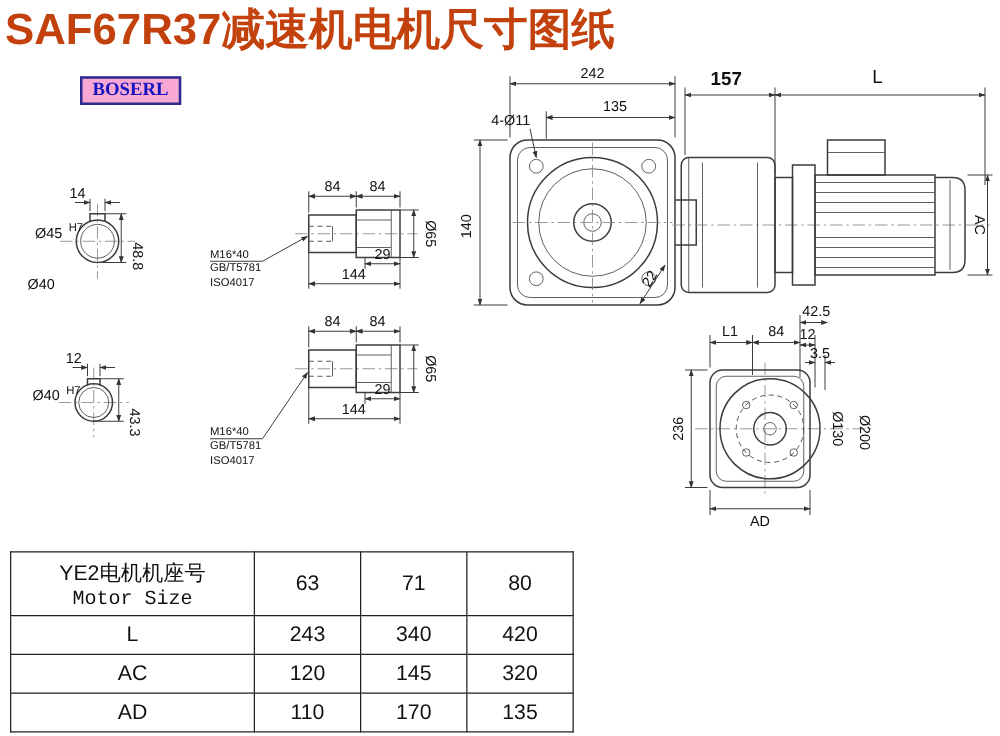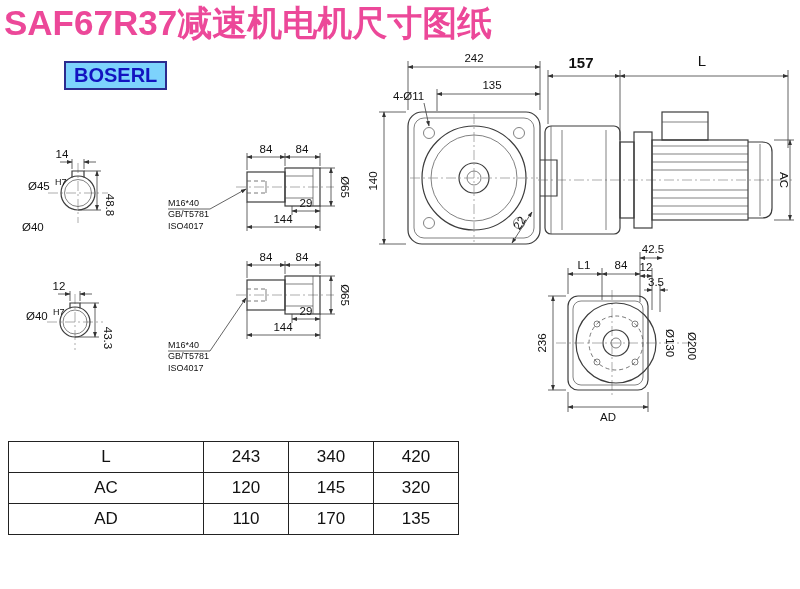--- a/index.html
+++ b/index.html
@@ -1,19 +1,19 @@
 <!DOCTYPE html>
 <html><head>
 <meta charset="utf-8">
 <style>
   html,body{margin:0;padding:0;background:#fff;}
   body{width:800px;height:589px;position:relative;font-family:"Liberation Sans",sans-serif;overflow:hidden;}
-  .title{position:absolute;left:4px;top:0px;font-size:35px;font-weight:700;color:#ec4899;white-space:nowrap;}
+  .title{position:absolute;left:4px;top:0px;font-size:35px;font-weight:700;color:#c2410c;white-space:nowrap;}
   .logo{position:absolute;left:64px;top:61px;padding:1px 8px;border:2px solid #2b2b8f;color:#1313c0;
-        font-family:Liberation Sans, sans-serif;font-size:20px;font-weight:700;background:#7dd3fc;}
+        font-family:Liberation Serif, serif;font-size:15px;font-weight:700;background:#f9a8d4;}
   svg{position:absolute;left:0;top:0;}
   .ol{fill:none;stroke:#3c3c3c;stroke-width:1.2;}
   .tl{fill:none;stroke:#4a4a4a;stroke-width:0.7;}
   .cl{fill:none;stroke:#8a8a8a;stroke-width:0.7;stroke-dasharray:10 3 2 3;}
   .hl{fill:none;stroke:#555;stroke-width:0.8;stroke-dasharray:4 3;}
   .dim{fill:none;stroke:#3c3c3c;stroke-width:0.8;}
   text.d{font:11.5px "Liberation Sans",sans-serif;fill:#111;}
   text.s{font:9px "Liberation Sans",sans-serif;fill:#111;}
   text.b{font:bold 15px "Liberation Sans",sans-serif;fill:#111;}
   text.b2{font:15px "Liberation Sans",sans-serif;fill:#111;}
@@ -251,20 +251,29 @@
     <text class="d" transform="translate(688,346) rotate(90)" text-anchor="middle">Ø200</text>
     <line class="dim" x1="568" y1="392" x2="568" y2="412"></line>
     <line class="dim" x1="648" y1="392" x2="648" y2="412"></line>
     <line class="dim" x1="568" y1="407" x2="648" y2="407" marker-start="url(#arr)" marker-end="url(#arr)"></line>
     <text class="d" x="608" y="421" text-anchor="middle">AD</text>
   </g>
 </svg>
 
 <table class="size-table">
   <tbody>
+      <tr class="hdr">
+    <td class="c0">
+      <div>YE2电机机座号</div>
+      <div class="lbl-en">Motor Size</div>
+    </td>
+    <td class="cv">63</td>
+    <td class="cv">71</td>
+    <td class="cv">80</td>
+  </tr>
   <tr class="row">
     <td class="c0">L</td>
     <td class="cv">243</td>
     <td class="cv">340</td>
     <td class="cv">420</td>
   </tr>
   <tr class="row">
     <td class="c0">AC</td>
     <td class="cv">120</td>
     <td class="cv">145</td>

